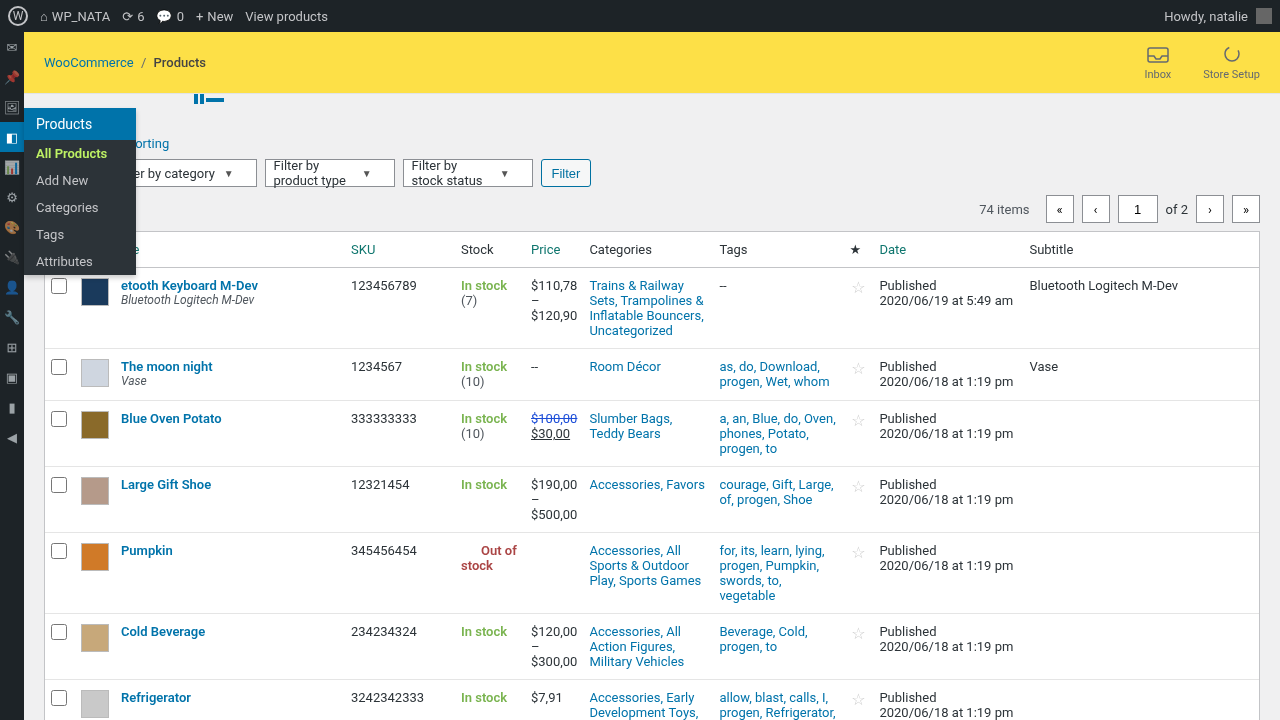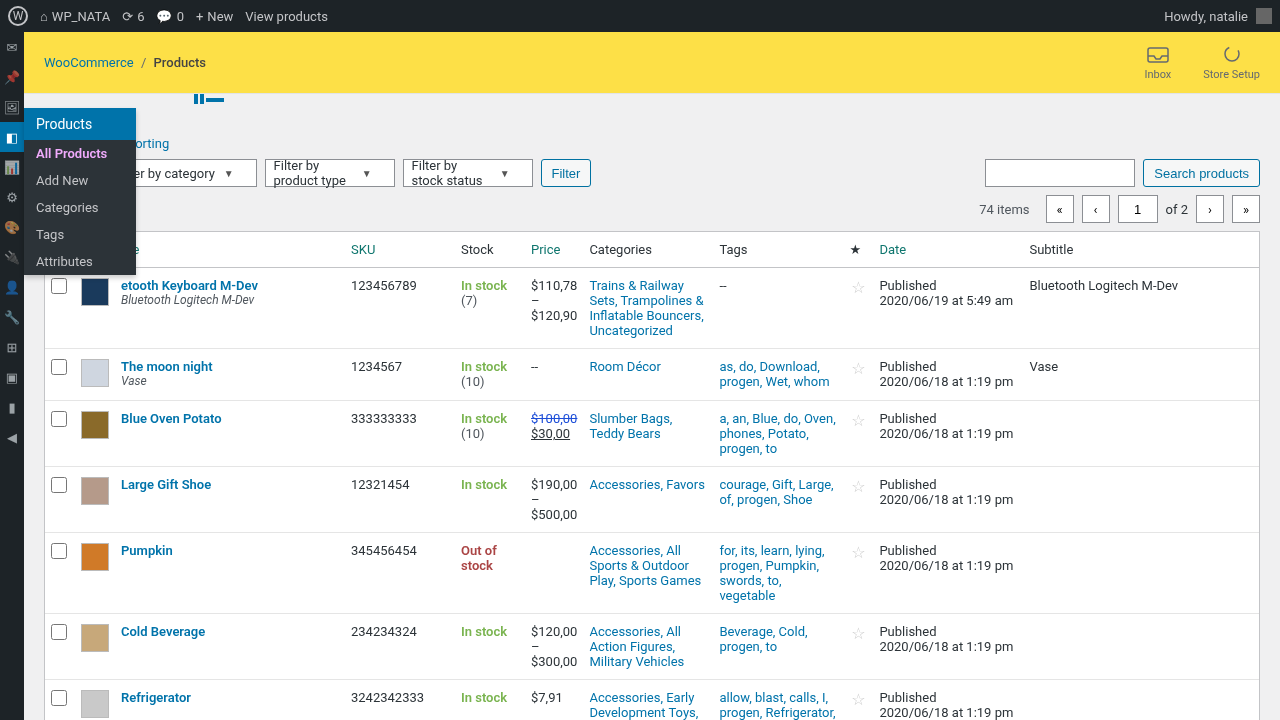--- a/index.html
+++ b/index.html
@@ -42,21 +42,21 @@
   position: fixed; top: 108px; left: 24px; width: 112px;
   background: #2c3338; color: #c3c4c7; z-index: 95;
   box-shadow: 0 3px 5px rgba(0,0,0,.2);
 }
 .flyout .head {
   background: #0073aa; color: #fff; padding: 8px 12px; font-size: 14px;
 }
 .flyout .item {
   padding: 6px 12px; font-size: 13px; cursor: pointer;
 }
-.flyout .item.current { color: #f0abfc; font-weight: 600; }
+.flyout .item.current { color: #bef264; font-weight: 600; }
 
 
 .main {
   margin-left: 24px; margin-top: 32px;
   padding: 0;
   background: #f0f0f1;
 }
 .breadcrumb-bar {
   background: #fde047; border-bottom: 1px solid #e2e4e7;
   padding: 12px 20px; display: flex; align-items: center; justify-content: space-between;
@@ -123,21 +123,21 @@
   cursor: pointer;
 }
 table.products thead th.noSort { color: #2c3338; cursor: default; margin-top: 16px; }
 table.products tbody td {
   padding: 10px 6px; border-bottom: 1px solid #e5e5e5; font-size: 13px; vertical-align: top;
 }
 .thumb { width: 28px; height: 28px; background: #ccc; display:inline-block; border:1px solid #bbb; }
 .prod-title { color: #0073aa; font-weight:600; }
 .prod-sub { color: #50575e; font-size: 12px; font-style: italic; }
 .instock { color: #7ab450; font-weight: 600; }
-.outstock { color: #a44; font-weight: 600; }
+.outstock { color: #a44; font-weight: 600; margin-left: 20px; }
 .stockcnt { color: #50575e; font-weight:400; }
 .price-del { text-decoration: line-through; color: #1d4ed8; display:block; }
 .price-new { text-decoration: underline; }
 .star { color: #ccc; cursor:pointer; font-size:16px; user-select:none; }
 input[type=checkbox] { width:16px; height:16px; cursor:pointer; }
 .col-cb   { width: 30px; }
 .col-thumb{ width: 40px; }
 .col-name { width: 230px; }
 .col-sku  { width: 110px; }
 .col-stock{ width: 70px; }
@@ -264,24 +264,20 @@
       <div class="filter-sel" style="width:130px">
         <span>Filter by product type</span>
           <span class="caret">▼</span>
       </div>
       <div class="filter-sel" style="width:130px">
         <span>Filter by stock status</span>
           <span class="caret">▼</span>
       </div>
       <button class="btn">Filter</button>
 
-      <div class="right">
-        <input type="text" class="search-input" style="">
-        <button class="btn">Search products</button>
-      </div>
     </div>
     <div class="tablenav" style="justify-content:flex-end;">
       <div class="right pag">
         <span class="cnt">74 items</span>
         <button>«</button>
         <button>‹</button>
         <input type="text" value="1" style="">
         <span>of 2</span>
         <button>›</button>
         <button>»</button>

